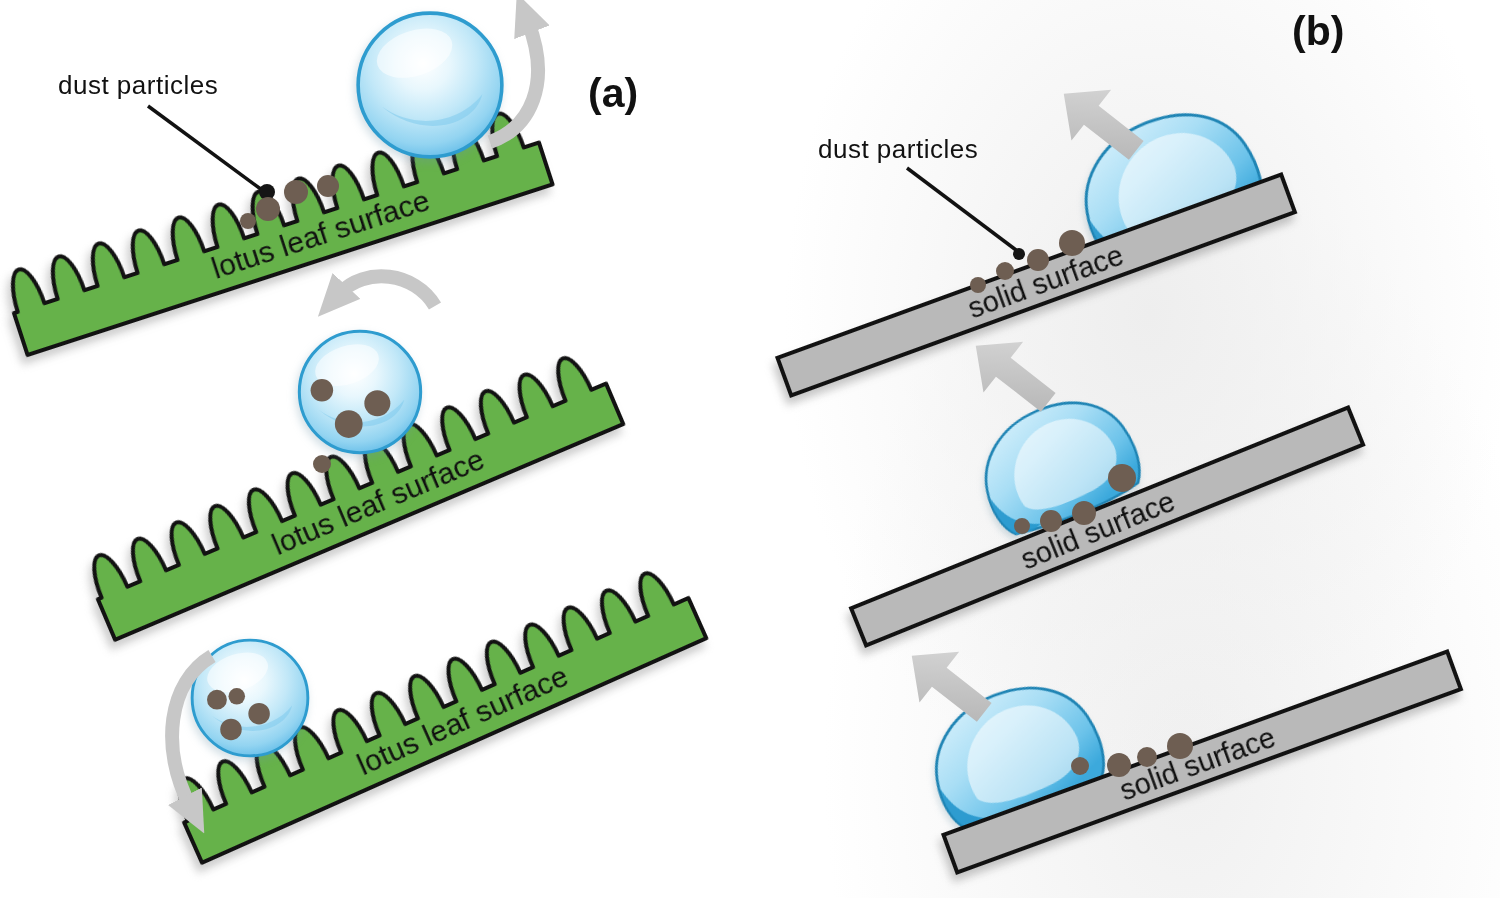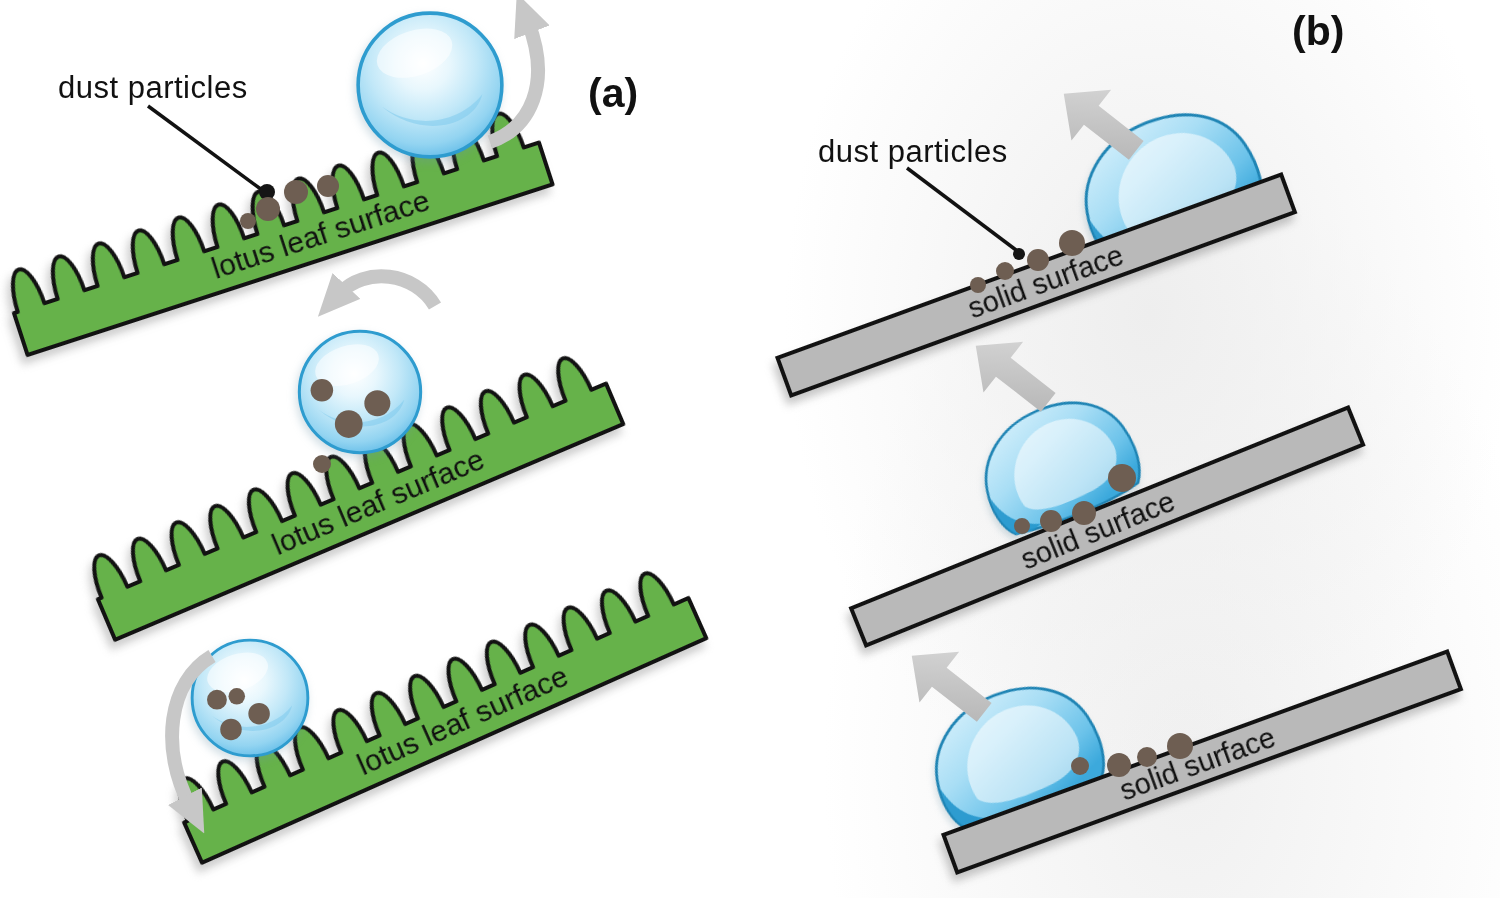--- a/index.html
+++ b/index.html
@@ -14,21 +14,21 @@
           background:radial-gradient(ellipse at 55% 35%, #eeeeee 0%, rgba(255,255,255,0) 60%),
                      radial-gradient(ellipse at 60% 85%, #f0f0f0 0%, rgba(255,255,255,0) 55%);}
   svg.layer{position:absolute;overflow:visible;}
   .leaf{z-index:10;transform-origin:0 100%;filter:drop-shadow(-6px 6px 4px rgba(125,125,125,.38));}
   .bar{z-index:16;transform-origin:0 100%;filter:drop-shadow(-5px 6px 4px rgba(120,120,120,.42));}
   .sphere{z-index:20;filter:drop-shadow(-2px 4px 4px rgba(110,150,170,.3));}
   .sdrop{z-index:14;filter:drop-shadow(-3px 4px 3px rgba(110,150,170,.28));}
   .curve-arrow{z-index:22;}
   .block-arrow{z-index:22;transform-origin:50% 50%;}
   #overlay{left:0;top:0;z-index:30;}
-  .caption{position:absolute;z-index:35;color:var(--text);font-size:31px;letter-spacing:.5px;}
+  .caption{position:absolute;z-index:35;color:var(--text);font-size:26px;letter-spacing:.5px;}
   .panel-label{position:absolute;z-index:35;color:var(--text);font-size:41px;font-weight:bold;}
   .surf-text{font-family:"Liberation Sans",sans-serif;fill:#101010;}
 </style>
 </head>
 <body>
 
 <div id="canvas">
 
   <div class="wash b"></div>
 

